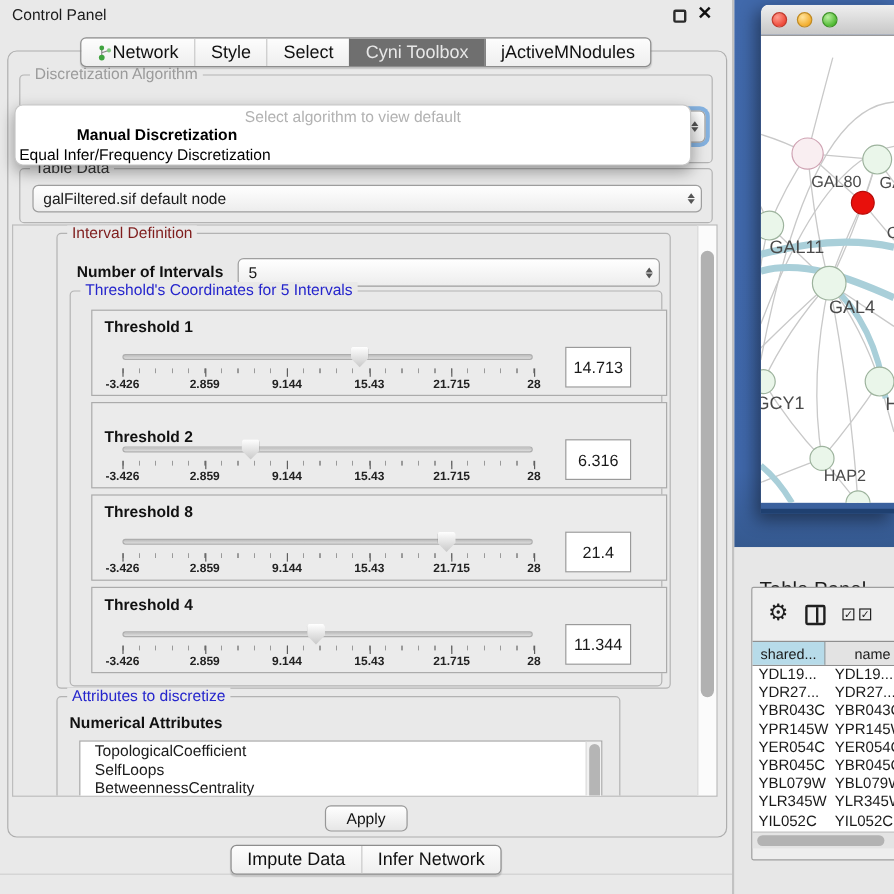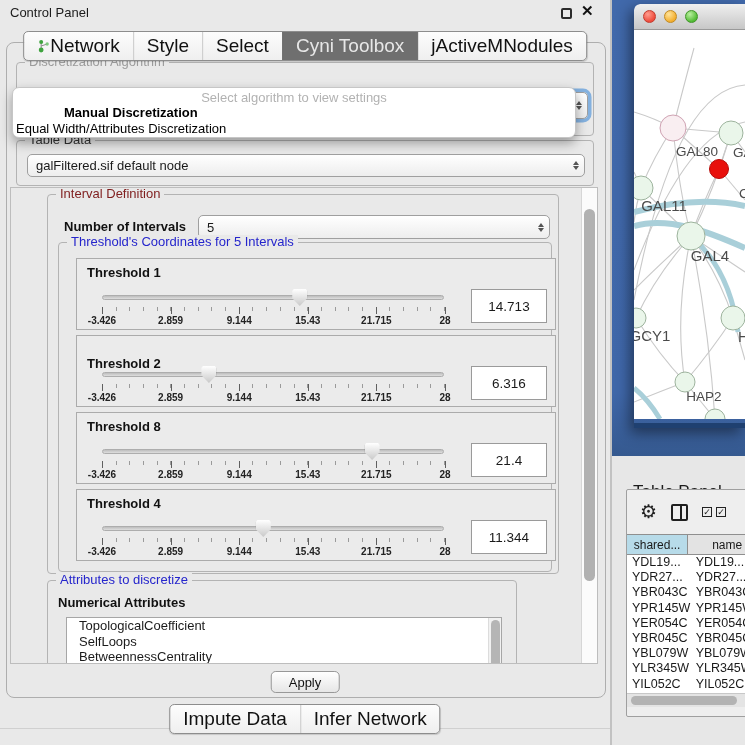--- a/index.html
+++ b/index.html
@@ -9,21 +9,21 @@
   .abs { position:absolute; }
 
   
   .control-panel { left:0; top:0; width:612px; height:745px; background:#e9e9e9; border-right:2px solid #c2c2c2; }
   .cp-title { left:10px; top:5px; font-size:13px; color:#1c1c1c; }
   .float-icon { left:561px; top:8px; width:11px; height:11px; border:2px solid #2b2b2b; border-radius:2px; }
   .close-icon { left:581px; top:2px; font-size:15px; font-weight:bold; color:#111; }
 
   
   .seg { display:flex; border:1px solid #8d8d8d; border-radius:5px; overflow:hidden; background:linear-gradient(#fdfdfd,#efefef); box-shadow:0 1px 1px rgba(0,0,0,.15); }
-  .seg .item { font-size:19px; padding:3px 13px; display:flex; align-items:center; gap:0; border-left:1px solid #c9c9c9; white-space:nowrap; color:#111; }
+  .seg .item { font-size:15px; padding:3px 13px; display:flex; align-items:center; gap:0; border-left:1px solid #c9c9c9; white-space:nowrap; color:#111; }
   .seg .item:first-child { border-left:none; }
   .seg .item.sel { background:#6f6f6f; color:#e7e7e7; border-left-color:#6f6f6f; }
   .seg .item.sel + .item { border-left-color:#5f5f5f; }
   .top-tabs { top:31px; left:50%; transform:translateX(-50%); z-index:5; }
   .bottom-tabs { top:704px; left:50%; transform:translateX(-50%); z-index:5; }
   .cp-bottom-line { left:0; top:728px; width:610px; border-top:1px solid #d0d0d0; }
 
   .tab-content { left:6px; top:42px; width:600px; height:656px; border:1px solid #aeaeae; border-radius:8px; background:#e9e9e9; }
 
   
@@ -56,21 +56,21 @@
   .bold13 { font-size:13px; font-weight:bold; color:#111; }
   .thr-panel { position:absolute; left:17px; width:480px; height:72px; background:#ebebeb; border:1px solid #ababab; }
   .slider-track { position:absolute; left:25px; top:36px; width:342px; height:5px; border-radius:3px; background:linear-gradient(#bdbdbd,#dedede); border:1px solid #adadad; }
   .thumb { position:absolute; top:-7px; width:15px; height:17px; background:linear-gradient(#ffffff,#c9c9c9); clip-path:polygon(10% 0,90% 0,100% 12%,100% 55%,50% 100%,0 55%,0 12%); filter:drop-shadow(0 1px 1px rgba(0,0,0,.45)); }
   .ticks { position:absolute; left:25px; top:48px; width:343px; height:7px;
            background:repeating-linear-gradient(90deg,#9a9a9a 0,#9a9a9a 1px,transparent 1px,transparent 13.68px);
            background-size:100% 4px; background-repeat:no-repeat; }
   .ticks i { position:absolute; top:0; width:1px; height:7px; background:#5f5f5f; }
   .tick-labels { position:absolute; left:25px; top:56px; width:343px; height:12px; }
   .tick-label { position:absolute; transform:translateX(-50%); font-size:10px; font-weight:bold; color:#222; white-space:nowrap; }
-  .valbox { position:absolute; left:394px; top:30px; width:76px; height:34px; background:#fff; border:1px solid #9a9a9a; font-size:13.5px; display:flex; align-items:center; justify-content:center; }
+  .valbox { position:absolute; left:394px; top:30px; width:55px; height:34px; background:#fff; border:1px solid #9a9a9a; font-size:13.5px; display:flex; align-items:center; justify-content:center; }
 
   
   .attr-list { position:absolute; left:18px; top:36px; width:436px; height:70px; background:#fff; border:1px solid #a6a6a6; overflow:hidden; }
   .attr-list .li { font-size:13px; line-height:15.5px; padding-left:12px; white-space:nowrap; }
   .attr-list .sb { position:absolute; right:0; top:0; bottom:0; width:13px; background:#f1f1f1; border-left:1px solid #dcdcdc; }
   .attr-list .sb .thumb-v { position:absolute; left:2px; top:2px; width:9px; height:86%; background:#b5b5b5; border-radius:5px; }
 
   .btn { background:linear-gradient(#ffffff,#e6e6e6); border:1px solid #989898; border-radius:5px; font-size:13px; padding:2px 17px; color:#111; }
 
   
@@ -148,23 +148,23 @@
   </div>
 
   <div class="abs combo focus-ring" style="left:28px; top:92px; width:560px; height:27px;">
     <span class="stepper">
         <i class="up"></i>
         <i class="dn"></i>
       </span>
   </div>
 
   <div class="abs popup">
-    <div class="ph">Select algorithm to view settings</div>
+    <div class="ph">Select algorithm to view default</div>
     <div class="opt b">Manual Discretization</div>
-    <div class="opt">Equal Width/Attributes Discretization</div>
+    <div class="opt">Equal Infer/Frequency Discretization</div>
   </div>
 
   <div class="abs grp" style="left:16px; top:140px; width:578px; height:46px;">
     <span class="grp-title" style="color:#333;">Table Data</span>
     <div class="combo" style="position:absolute; left:10px; top:13px; width:558px; height:23px;">
       <span>galFiltered.sif default node</span>
       <span class="stepper">
           <i class="up"></i>
           <i class="dn"></i>
         </span>

